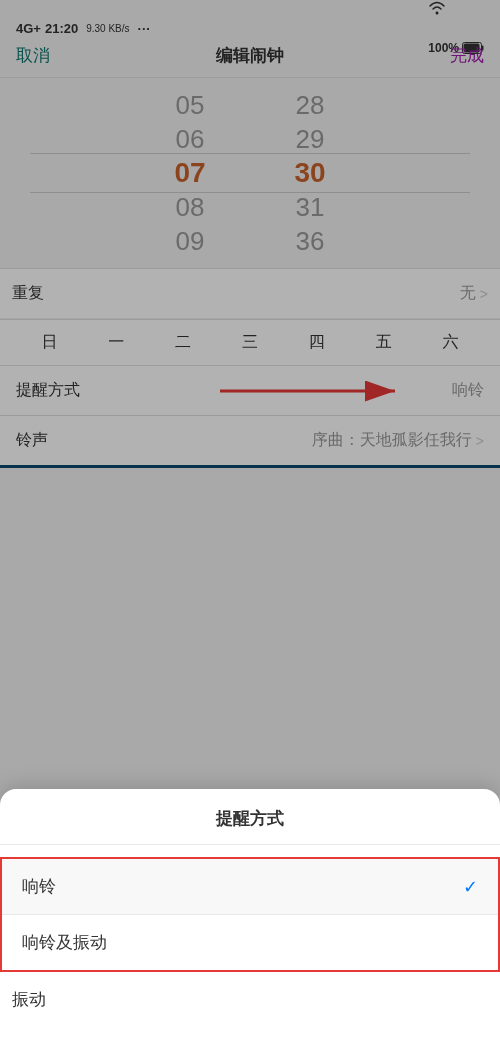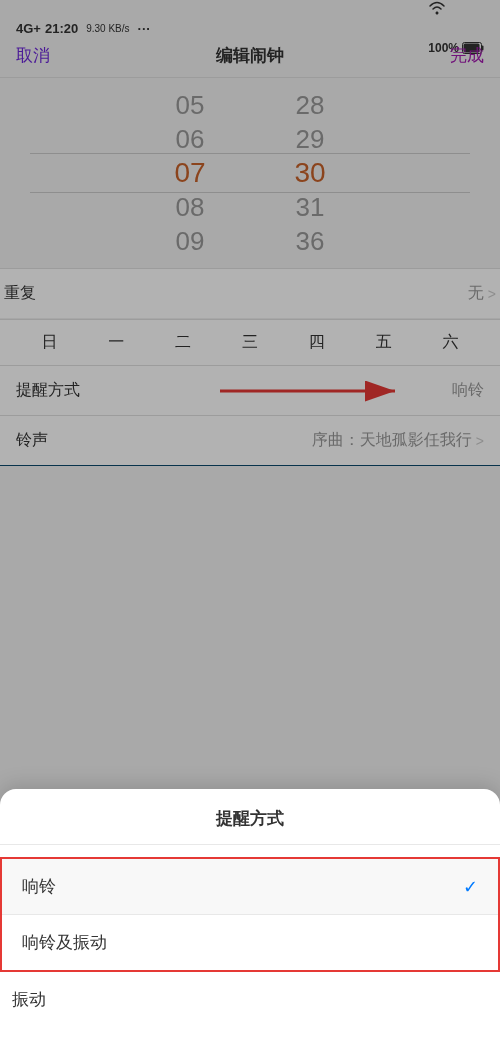--- a/index.html
+++ b/index.html
@@ -50,21 +50,21 @@
     
     .header {
       display: flex;
       justify-content: space-between;
       align-items: center;
       padding: 8px 16px 10px;
       background: #f2f2f2;
       border-bottom: 1px solid #e0e0e0;
     }
     .header-cancel {
-      color: #6d28d9;
+      color: #0f766e;
       font-size: 17px;
       cursor: pointer;
     }
     .header-title {
       font-size: 17px;
       font-weight: 600;
       color: #333;
     }
     .header-done {
       color: #a21caf;
@@ -93,38 +93,38 @@
     .picker-item {
       font-size: 26px;
       color: #999;
       line-height: 34px;
       text-align: center;
       width: 100%;
     }
     .picker-item.selected {
       font-size: 28px;
       color: #c8622a;
-      font-weight: 400;
+      font-weight: 700;
     }
     .picker-highlight {
       position: absolute;
       left: 30px;
       right: 30px;
       top: 50%;
       transform: translateY(-50%);
       height: 40px;
       border-top: 1px solid #ccc;
       border-bottom: 1px solid #ccc;
       pointer-events: none;
     }
     .settings-row {
       display: flex;
       justify-content: space-between;
       align-items: center;
-      padding: 14px 4px;
+      padding: 14px 12px;
       border-bottom: 1px solid #f0f0f0;
       background: white;
     }
     .settings-row:last-child {
       border-bottom: none;
     }
     .settings-label {
       font-size: 16px;
       color: #333;
     }
@@ -167,21 +167,21 @@
       position: relative;
     }
 
     
     .ringtone-row {
       display: flex;
       justify-content: space-between;
       align-items: flex-end;
       padding: 14px 16px;
       background: white;
-      border-bottom: 1px solid #0c4a6e;
+      border-bottom: 3px solid #0c4a6e;
     }
 
     
     .modal-overlay {
       position: absolute;
       top: 0;
       left: 0;
       right: 0;
       bottom: 0;
       background: rgba(0,0,0,0.3);

